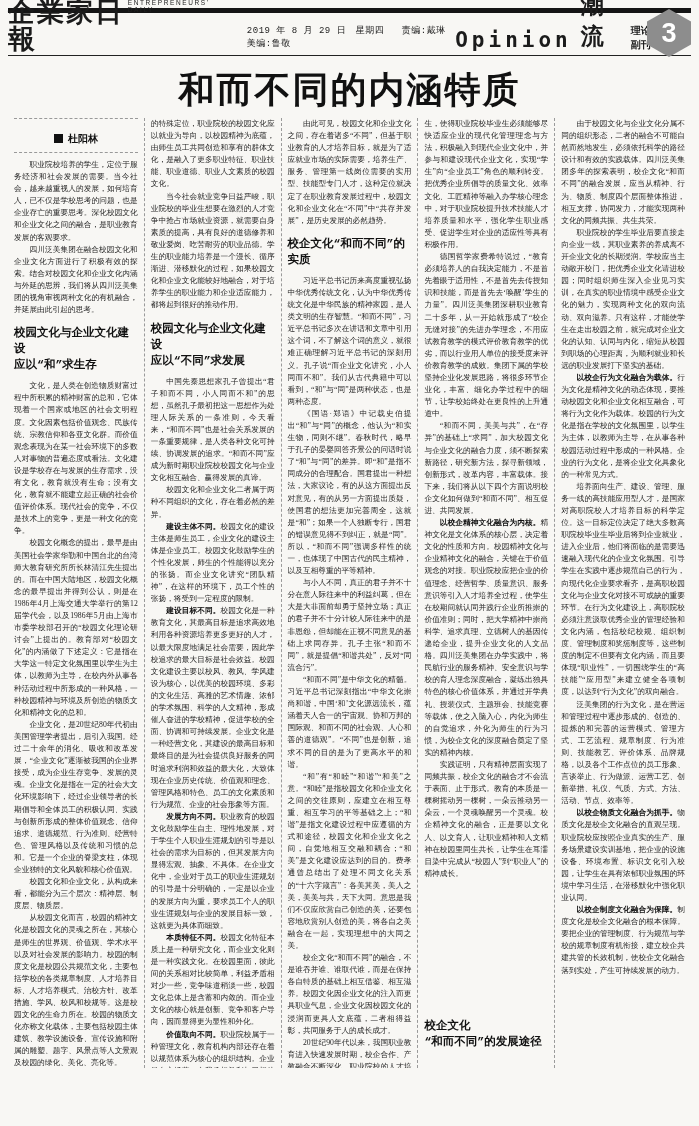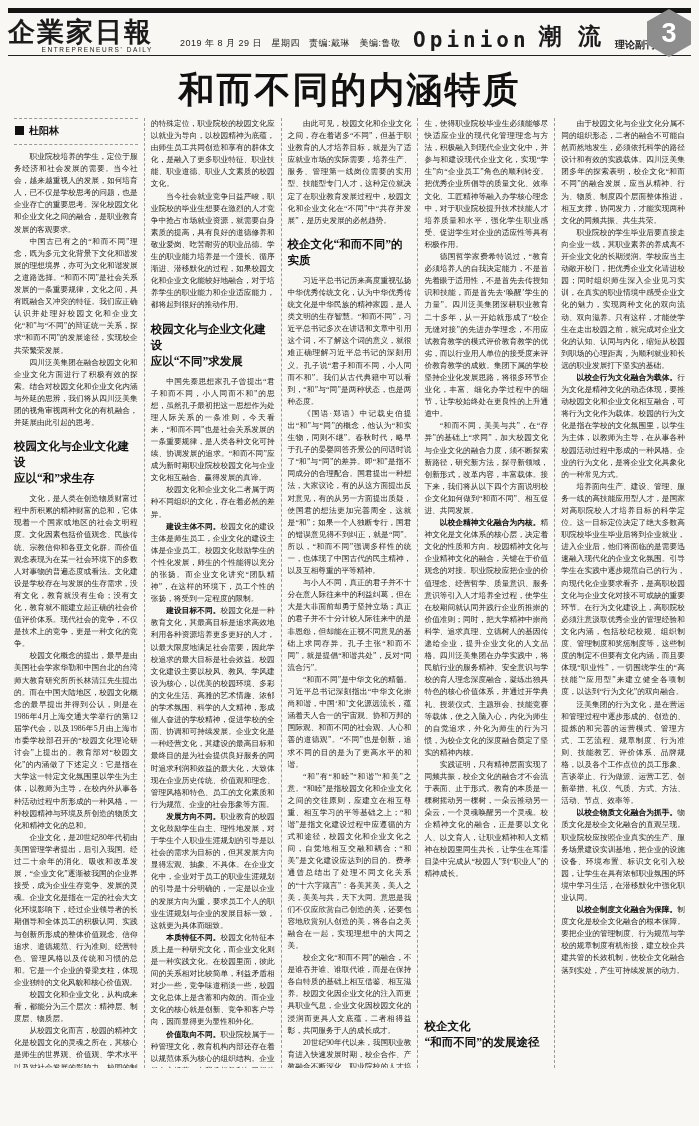--- a/index.html
+++ b/index.html
@@ -3,26 +3,26 @@
 <meta charset="utf-8">
 <style>
   html,body{margin:0;padding:0;background:#e9e8e4;}
   .page{position:relative;width:699px;height:1126px;margin:0 auto;background:#f8f7f4;
         box-sizing:border-box;padding:8px 8px 0 8px;overflow:hidden;
         font-family:"Liberation Serif","DejaVu Serif",serif;color:#1b1b1b;}
   
   .topbar{height:5px;background:#151515;}
   .masthead{position:relative;height:42px;border-bottom:1.5px solid #222;
             display:flex;align-items:flex-end;}
-  .logo-block{display:flex;flex-direction:column;line-height:1;padding-bottom:2px;align-items:flex-end;}
+  .logo-block{display:flex;flex-direction:row;line-height:1;padding-bottom:2px;}
   .logo{font-size:27px;font-weight:900;letter-spacing:2px;font-family:"Liberation Serif",serif;}
   .logo-en{font-size:6.5px;letter-spacing:1.6px;color:#222;margin-top:1px;
            font-family:"Liberation Sans",sans-serif;}
   .dateline{font-size:9px;margin-left:27px;padding-bottom:5px;color:#222;
-            font-family:Liberation Sans, sans-serif;letter-spacing:.5px;}
+            font-family:Liberation Mono, monospace;letter-spacing:.5px;}
   .right-block{margin-left:auto;display:flex;align-items:flex-end;gap:9px;
                padding-right:36px;padding-bottom:3px;}
   .opinion{font-family:"DejaVu Sans Mono","Liberation Mono",monospace;
            font-size:21px;font-weight:bold;letter-spacing:4px;}
   .chaoliu{font-size:23px;font-weight:900;letter-spacing:5px;
            font-family:"Liberation Sans",sans-serif;}
   .lilun{font-size:10px;font-weight:bold;font-family:Liberation Serif, serif;}
   .hex{position:absolute;right:0;top:-4px;width:44px;height:48px;background:#8d8d8d;
        clip-path:polygon(50% 0,100% 26%,100% 74%,50% 100%,0 74%,0 26%);
        display:flex;align-items:center;justify-content:center;
@@ -30,26 +30,26 @@
   
   .headline{text-align:center;margin:12px 0 6px;font-weight:900;
             font-size:36px;line-height:44px;letter-spacing:2px;color:#111;}
   
   .columns{display:flex;height:950px;overflow:hidden;margin-top:4px;}
   .col{flex:1 1 0;padding:0 6px;overflow:hidden;display:flex;flex-direction:column;}
   .col + .col{border-left:1px dashed #9a9a9a;}
   .col p{margin:0;font-size:7.7px;line-height:12.1px;text-align:justify;color:#262626;}
   .col p.indent{text-indent:15.4px;}
   .col p b{font-family:"Liberation Sans",sans-serif;font-weight:bold;color:#111;}
-  .colh{font-family:Liberation Serif, serif;font-weight:bold;color:#111;
+  .colh{font-family:Liberation Mono, monospace;font-weight:bold;color:#111;
         font-size:11.5px;line-height:16px;margin:9px 0 7px;}
   .colh.push-bottom{margin-top:auto;margin-bottom:18px;}
   .byline{font-family:"Liberation Sans",sans-serif;font-weight:bold;font-size:10px;
-          color:#111;padding:5px 1px 6px;border-top:1px dashed #999;
-          border-bottom:1px dashed #999;margin-bottom:6px;}
+          color:#111;padding:13px 1px 6px;border-top:1px dashed #999;
+          border-bottom:1px dashed #999;margin-bottom:6px;text-align:center;}
   .byline .sq{display:inline-block;width:9px;height:9px;background:#111;
               margin-right:5px;vertical-align:-1px;}
 </style>
 </head>
 <body>
 
 <div class="page">
   <div class="topbar"></div>
 
   <div class="masthead">
@@ -72,21 +72,20 @@
   </div>
 
   <div class="headline">
     <div>和而不同的内涵特质</div>
   </div>
 
   <div class="columns" id="columns">
       <div class="col">
         <div class="byline"><span class="sq"></span><span>杜阳林</span></div>
         <p class="indent">职业院校培养的学生，定位于服务经济和社会发展的需要。当今社会，越来越重视人的发展，如何培育人，已不仅是学校思考的问题，也是企业存亡的重要思考。深化校园文化和企业文化之间的融合，是职业教育发展的客观要求。</p>
-        <p class="indent">中国古已有之的“和而不同”理念，既为多元文化背景下文化和谐发展的理想境界，亦可为文化和谐发展之道路选择。“和而不同”是社会关系发展的一条重要规律，文化之间，具有既融合又冲突的特征。我们应正确认识并处理好校园文化和企业文化“和”与“不同”的辩证统一关系，探求“和而不同”的发展途径，实现校企共荣繁荣发展。</p>
         <p class="indent">四川泛美集团在融合校园文化和企业文化方面进行了积极有效的探索。结合对校园文化和企业文化内涵与外延的思辨，我们将从四川泛美集团的视角审视两种文化的有机融合，并延展由此引起的思考。</p>
         <div class="colh">
           <div>校园文化与企业文化建设</div>
           <div>应以“和”求生存</div>
         </div>
         <p class="indent">文化，是人类在创造物质财富过程中所积累的精神财富的总和，它体现着一个国家或地区的社会文明程度。文化因素包括价值观念、民族传统、宗教信仰和各亚文化群。而价值观念表现为在某一社会环境下的多数人对事物的普遍态度或看法。文化建设是学校存在与发展的生存需求，没有文化，教育就没有生命；没有文化，教育就不能建立起正确的社会价值评价体系。现代社会的竞争，不仅是技术上的竞争，更是一种文化的竞争。</p>
         <p class="indent">校园文化概念的提出，最早是由美国社会学家华勒和中国台北的台湾师大教育研究所所长林清江先生提出的。而在中国大陆地区，校园文化概念的最早提出并得到公认，则是在1986年4月上海交通大学举行的第12届学代会，以及1986年5月由上海市市委学校部召开的“校园文化理论研讨会”上提出的。教育部对“校园文化”的内涵做了下述定义：它是指在大学这一特定文化氛围里以学生为主体，以教师为主导，在校内外从事各种活动过程中所形成的一种风格，一种校园精神与环境及所创造的物质文化和精神文化的总和。</p>
         <p class="indent">企业文化，是20世纪80年代初由美国管理学者提出，后引入我国。经过二十余年的消化、吸收和改革发展，“企业文化”逐渐被我国的企业界接受，成为企业生存竞争、发展的灵魂。企业文化是指在一定的社会大文化环境影响下，经过企业领导者的长期倡导和全体员工的积极认同、实践与创新所形成的整体价值观念、信仰追求、道德规范、行为准则、经营特色、管理风格以及传统和习惯的总和。它是一个企业的脊梁支柱，体现企业独特的文化风貌和核心价值观。</p>
         <p class="indent">校园文化和企业文化，从构成来看，都能分为三个层次：精神层、制度层、物质层。</p>
         <p class="indent">从校园文化而言，校园的精神文化是校园文化的灵魂之所在，其核心是师生的世界观、价值观、学术水平以及对社会发展的影响力。校园的制度文化是校园公共规范文化，主要包括学校的各类规章制度、人才培养目标、人才培养模式、治校方针、改革措施、学风、校风和校规等。这是校园文化的生命力所在。校园的物质文化亦称文化载体，主要包括校园主体建筑、教学设施设备、宣传设施和附属的雕塑、题字、风景点等人文景观及校园的绿化、美化、亮化等。</p>
@@ -104,21 +103,21 @@
         <p class="indent"><b>建设目标不同。</b>校园文化是一种教育文化，其最高目标是追求高效地利用各种资源培养更多更好的人才，以最大限度地满足社会需要，因此学校追求的最大目标是社会效益。校园文化建设主要以校风、教风、学风建设为核心，以优美的校园环境、多彩的文化生活、高雅的艺术情趣、浓郁的学术氛围、科学的人文精神，形成催人奋进的学校精神，促进学校的全面、协调和可持续发展。企业文化是一种经营文化，其建设的最高目标和最终目的是为社会提供良好服务的同时追求利润和效益的最大化，大致体现在企业历史传统、价值观和理念、管理风格和特色、员工的文化素质和行为规范、企业的社会形象等方面。</p>
         <p class="indent"><b>发展方向不同。</b>职业教育的校园文化鼓励学生自主、理性地发展，对于学生个人职业生涯规划的引导是以社会的需求为目标的，但其发展方向显得宏观、抽象、不具体。在企业文化中，企业对于员工的职业生涯规划的引导是十分明确的，一定是以企业的发展方向为重，要求员工个人的职业生涯规划与企业的发展目标一致，这就更为具体而细致。</p>
         <p class="indent"><b>本质特征不同。</b>校园文化特征本质上是一种研究文化，而企业文化则是一种实践文化。在校园里面，彼此间的关系相对比较简单，利益矛盾相对少一些，竞争味道稍淡一些，校园文化总体上是含蓄和内敛的。而企业文化的核心就是创新、竞争和客户导向，因而显得更为显性和外化。</p>
         <p class="indent"><b>价值取向不同。</b>职业院校属于一种管理文化，教育机构内部还存在着以规范体系为核心的组织结构。企业是自主经营、自我承担盈利与亏损的经营性单位，往往更为注重内部分工协作。因此校园文化是“育人文化”，其价值取向是社会效益；企业文化是“用人文化”，其价值取向是经济利益，企业追求的最大目标是经济效益。</p>
       </div>
       <div class="col">
         <p class="indent">由此可见，校园文化和企业文化之间，存在着诸多“不同”，但基于职业教育的人才培养目标，就是为了适应就业市场的实际需要，培养生产、服务、管理第一线岗位需要的实用型、技能型专门人才，这种定位就决定了在职业教育发展过程中，校园文化和企业文化在“不同”中“共存并发展”，是历史发展的必然趋势。</p>
         <div class="colh">
           <div>校企文化“和而不同”的实质</div>
         </div>
-        <p class="indent">习近平总书记历来高度重视弘扬中华优秀传统文化，认为中华优秀传统文化是中华民族的精神家园，是人类文明的生存智慧。“和而不同”，习近平总书记多次在讲话和文章中引用这个词，不了解这个词的意义，就很难正确理解习近平总书记的深刻用义。孔子说“君子和而不同，小人同而不和”。我们从古代典籍中可以看到，“和”与“同”是两种状态，也是两种态度。</p>
+        <p class="indent">习近平总书记历来高度重视弘扬中华优秀传统文化，认为中华优秀传统文化是中华民族的精神家园，是人类文明的生存智慧。“和而不同”，习近平总书记多次在讲话和文章中引用这个词，不了解这个词的意义，就很难正确理解习近平总书记的深刻用义。孔子说“而企业文化讲究，小人同而不和”。我们从古代典籍中可以看到，“和”与“同”是两种状态，也是两种态度。</p>
         <p class="indent">《国语·郑语》中记载史伯提出“和”与“同”的概念，他认为“和实生物，同则不继”。春秋时代，略早于孔子的晏婴回答齐景公的问话时说了“和”与“同”的差异。即“和”是指不同成分的合理配合。国君提出一种想法，大家议论，有的从这方面提出反对意见，有的从另一方面提出质疑，使国君的想法更加完善周全，这就是“和”；如果一个人独断专行，国君的错误意见得不到纠正，就是“同”。所以，“和而不同”强调多样性的统一，也体现了中国古代的民主精神，以及互相尊重的平等精神。</p>
         <p class="indent">与小人不同，真正的君子并不十分在意人际往来中的利益纠葛，但在大是大非面前却勇于坚持立场；真正的君子并不十分计较人际往来中的是非恩怨，但却能在正视不同意见的基础上求同存异。孔子主张“和而不同”，就是提倡“和谐共处”，反对“同流合污”。</p>
         <p class="indent">“和而不同”是中华文化的精髓。习近平总书记深刻指出“中华文化崇尚和谐，中国‘和’文化源远流长，蕴涵着天人合一的宇宙观、协和万邦的国际观、和而不同的社会观、人心和善的道德观”。“不同”也是创新，追求不同的目的是为了更高水平的和谐。</p>
         <p class="indent">“和”有“和睦”“和谐”“和美”之意。“和睦”是指校园文化和企业文化之间的交往原则，应建立在相互尊重、相互学习的平等基础之上；“和谐”是指文化建设过程中应遵循的方式和途径，校园文化和企业文化之间，自觉地相互交融和耦合；“和美”是文化建设应达到的目的。费孝通曾总结出了处理不同文化关系的“十六字箴言”：各美其美，美人之美，美美与共，天下大同。意思是我们不仅应欣赏自己创造的美，还要包容地欣赏别人创造的美，将各自之美融合在一起，实现理想中的大同之美。</p>
         <p class="indent">校企文化“和而不同”的融合，不是谁吞并谁、谁取代谁，而是在保持各自特质的基础上相互借鉴、相互滋养。校园文化因企业文化的注入而更具职业气息，企业文化因校园文化的浸润而更具人文底蕴，二者相得益彰，共同服务于人的成长成才。</p>
         <p class="indent">20世纪90年代以来，我国职业教育进入快速发展时期，校企合作、产教融合不断深化，职业院校的人才培养与企业的用人需求联系日益紧密。绝大多数职业院校的学生一毕业就要走向企业、走上岗位，这样的培养定位和就业走向，决定了职业院校必须高度重视企业文化的导入，让学生未出校门就熟悉企业、了解职场。可以说，正是职业教育的这种特殊性，使得每一名即将走出校园的毕业</p>
       </div>
       <div class="col">
         <p class="">生，使得职业院校毕业生必须能够尽快适应企业的现代化管理理念与方法，积极融入到现代企业文化中，并参与和建设现代企业文化，实现“学生”向“企业员工”角色的顺利转变。把优秀企业所倡导的质量文化、效率文化、工匠精神等融入办学核心理念中，对于职业院校提升技术技能人才培养质量和水平，强化学生职业感受、促进学生对企业的适应性等具有积极作用。</p>
         <p class="indent">德国哲学家费希特说过，“教育必须培养人的自我决定能力，不是首先着眼于适用性，不是首先去传授知识和技能，而是首先去‘唤醒’学生的力量”。四川泛美集团深耕职业教育二十多年，从一开始就形成了“校企无缝对接”的先进办学理念，不用应试教育教学的模式评价教育教学的优劣，而以行业用人单位的接受度来评价教育教学的成败。集团下属的学校坚持企业化发展思路，将很多环节企业化，丰富、细化办学过程中的细节，让学校始终处在更良性的上升通道中。</p>

